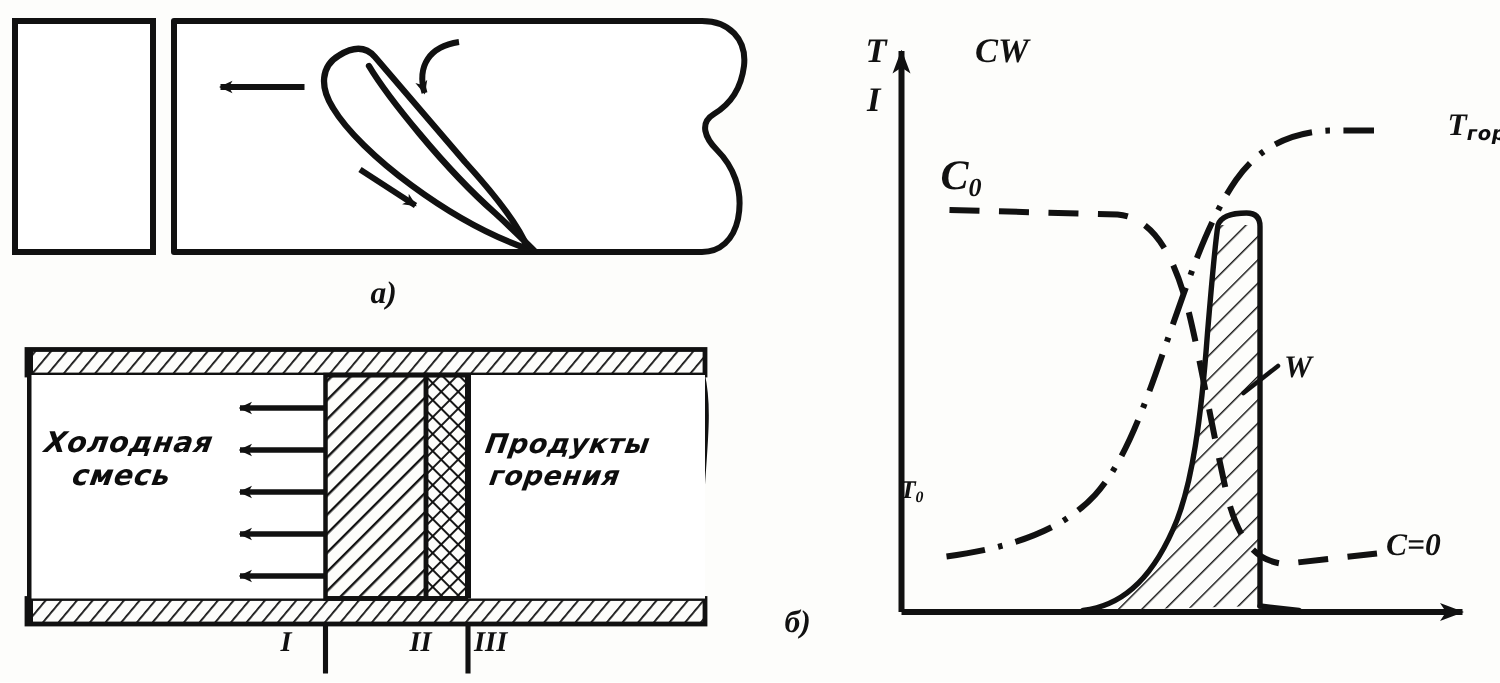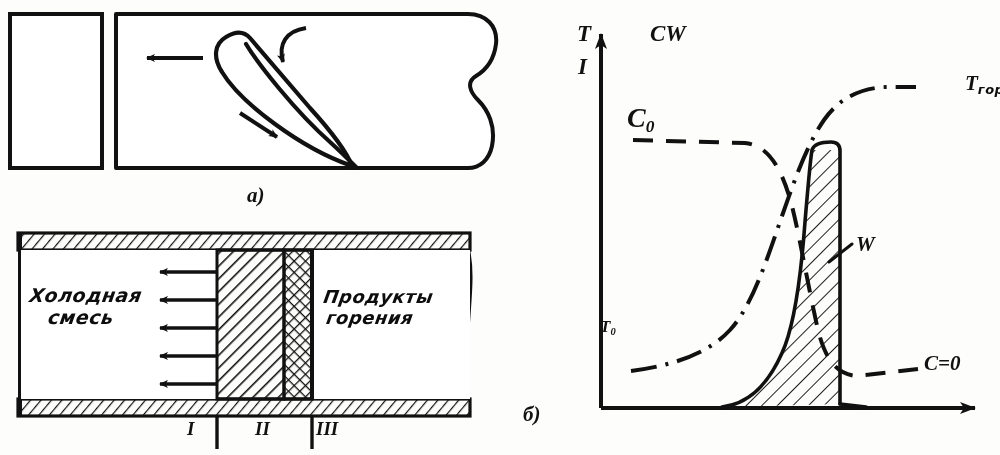--- a/index.html
+++ b/index.html
@@ -56,21 +56,21 @@
     transform: skewX(-9deg);
   }
   #lbl-cold-mixture .line2 { display: block; margin-left: 22px; margin-top: 3px; }
   #lbl-combustion-products {
     left: 322px; top: 288px;
     font-size: 18px;
     transform: skewX(-9deg);
   }
   #lbl-combustion-products .line2 { display: block; margin-left: 6px; margin-top: 3px; }
   #lbl-zone-1 { left: 187px; top: 419px; font-size: 19px; }
-  #lbl-zone-2 { left: 255px; top: 419px; font-size: 19px; }
+  #lbl-zone-2 { left: 273px; top: 419px; font-size: 19px; }
   #lbl-zone-3 { left: 316px; top: 419px; font-size: 19px; }
   #lbl-axis-t { left: 577px; top: 22px; font-size: 23px; }
   #lbl-axis-i { left: 578px; top: 55px; font-size: 23px; }
   #lbl-axis-cw { left: 650px; top: 22px; font-size: 23px; }
   #lbl-c0 { left: 627px; top: 104px; font-size: 28px; }
   #lbl-t0 { left: 600px; top: 318px; font-size: 17px; }
   #lbl-tgor { left: 921px; top: 73px; font-size: 21px; margin-left: 44px; }
   #lbl-ceq0 { left: 924px; top: 353px; font-size: 21px; text-align: right; }
   #lbl-w { left: 856px; top: 234px; font-size: 21px; }
 </style>

